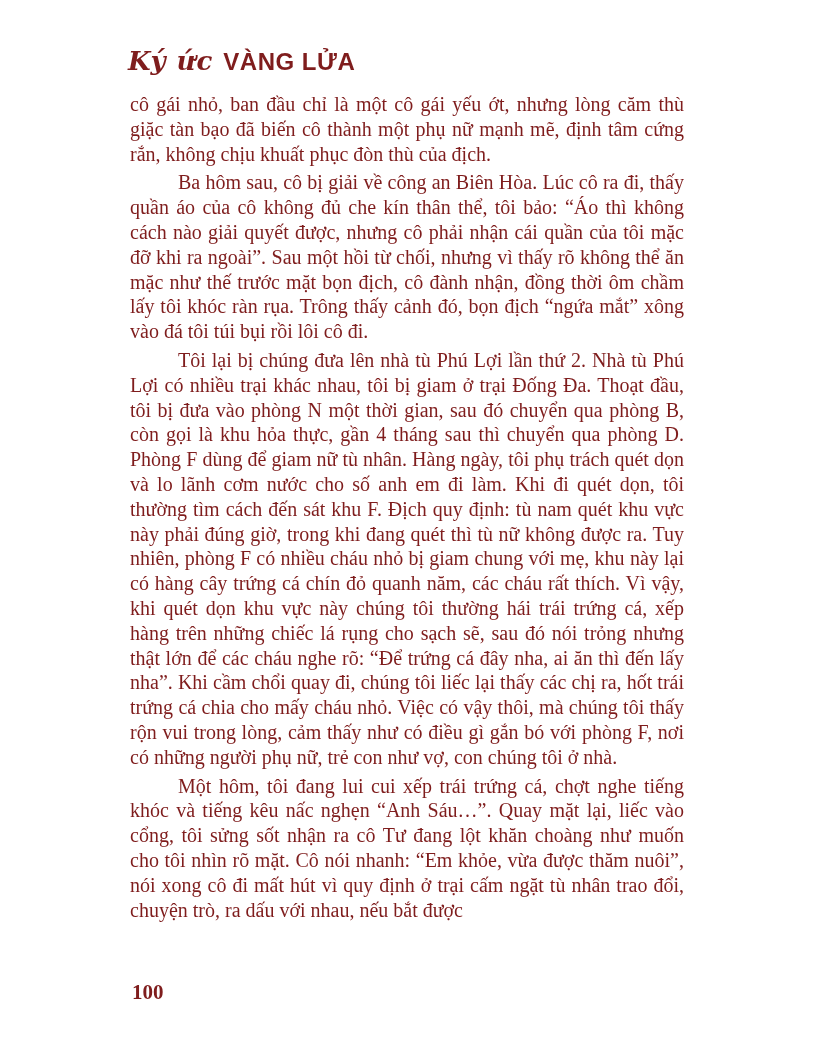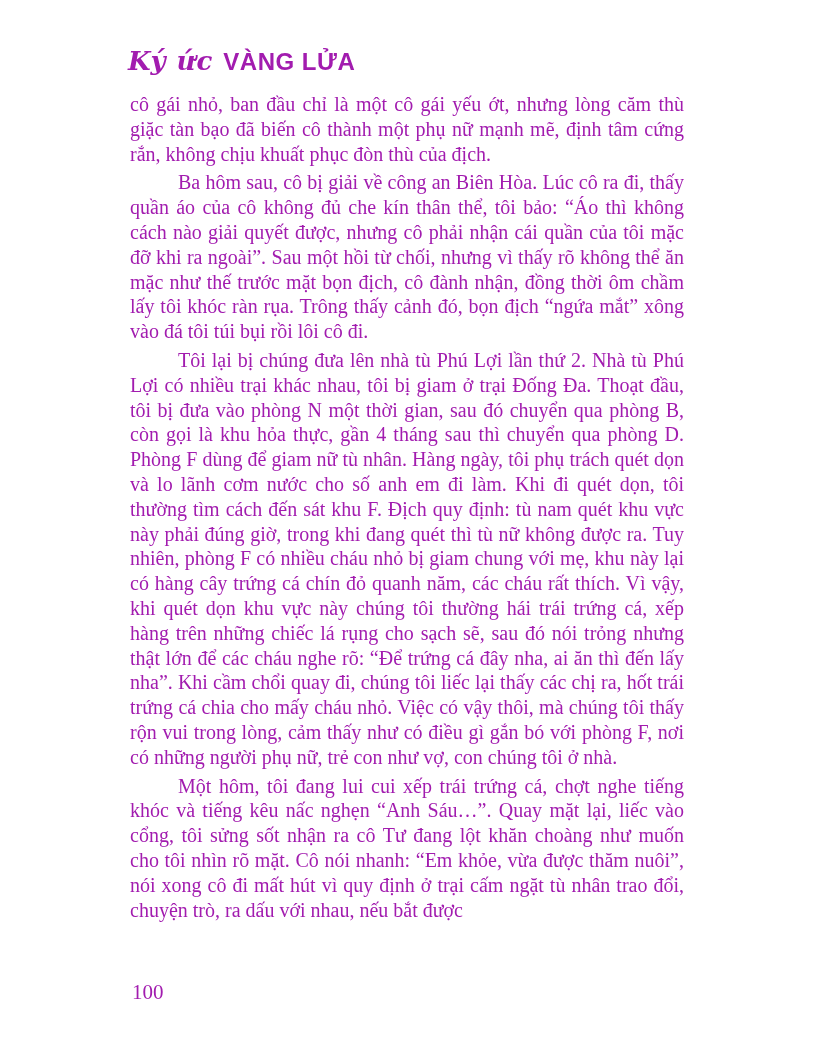--- a/index.html
+++ b/index.html
@@ -8,21 +8,21 @@
     background: #e8e8e8;
   }
   .page {
     position: relative;
     width: 816px;
     height: 1056px;
     margin: 0 auto;
     background: #ffffff;
     overflow: hidden;
     font-family: "Liberation Serif", serif;
-    color: #a21caf;
+    color: #7f1d1d;
   }
   .running-header {
     position: absolute;
     top: 46px;
     left: 128px;
     white-space: nowrap;
   }
   .running-header .series {
     font-family: "DejaVu Serif", serif;
     font-style: italic;
@@ -52,21 +52,21 @@
   }
   .page-body p.para.indent {
     text-indent: 48px;
   }
   .page-footer {
     position: absolute;
     top: 980px;
     left: 132px;
   }
   .page-footer .page-number {
-    font-weight: 400;
+    font-weight: 700;
     font-size: 21px;
   }
 </style>
 </head>
 <body>
 
 <div class="page">
 
   <header class="running-header">
     <span class="series">Ký ức</span><span class="title">VÀNG LỬA</span>

